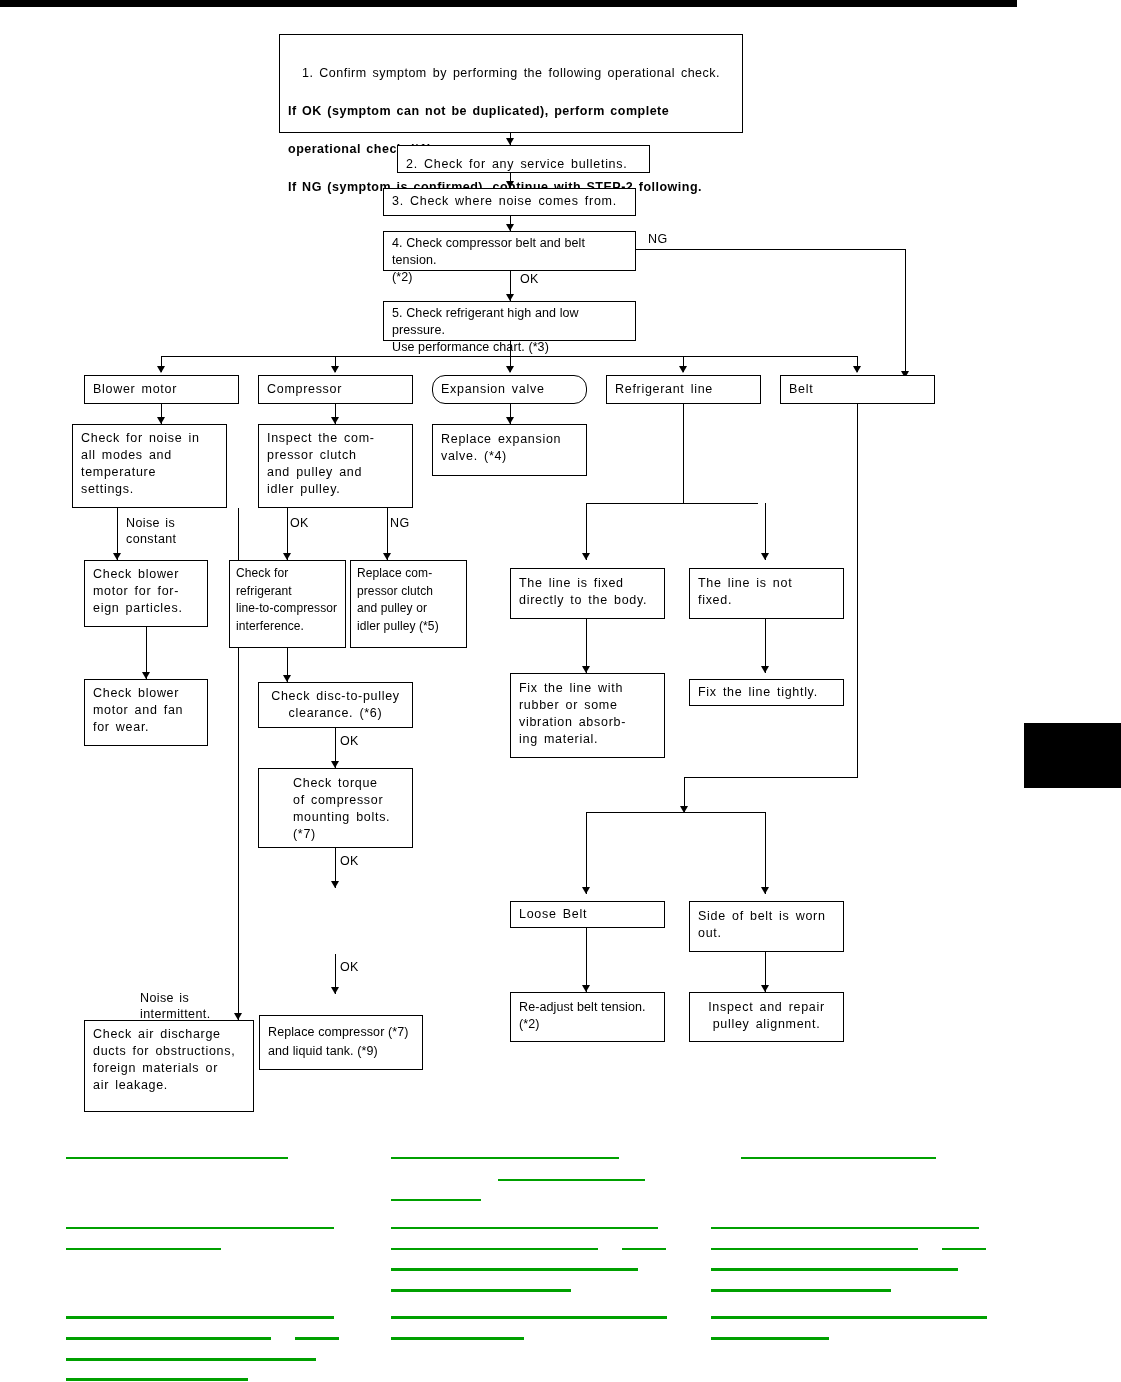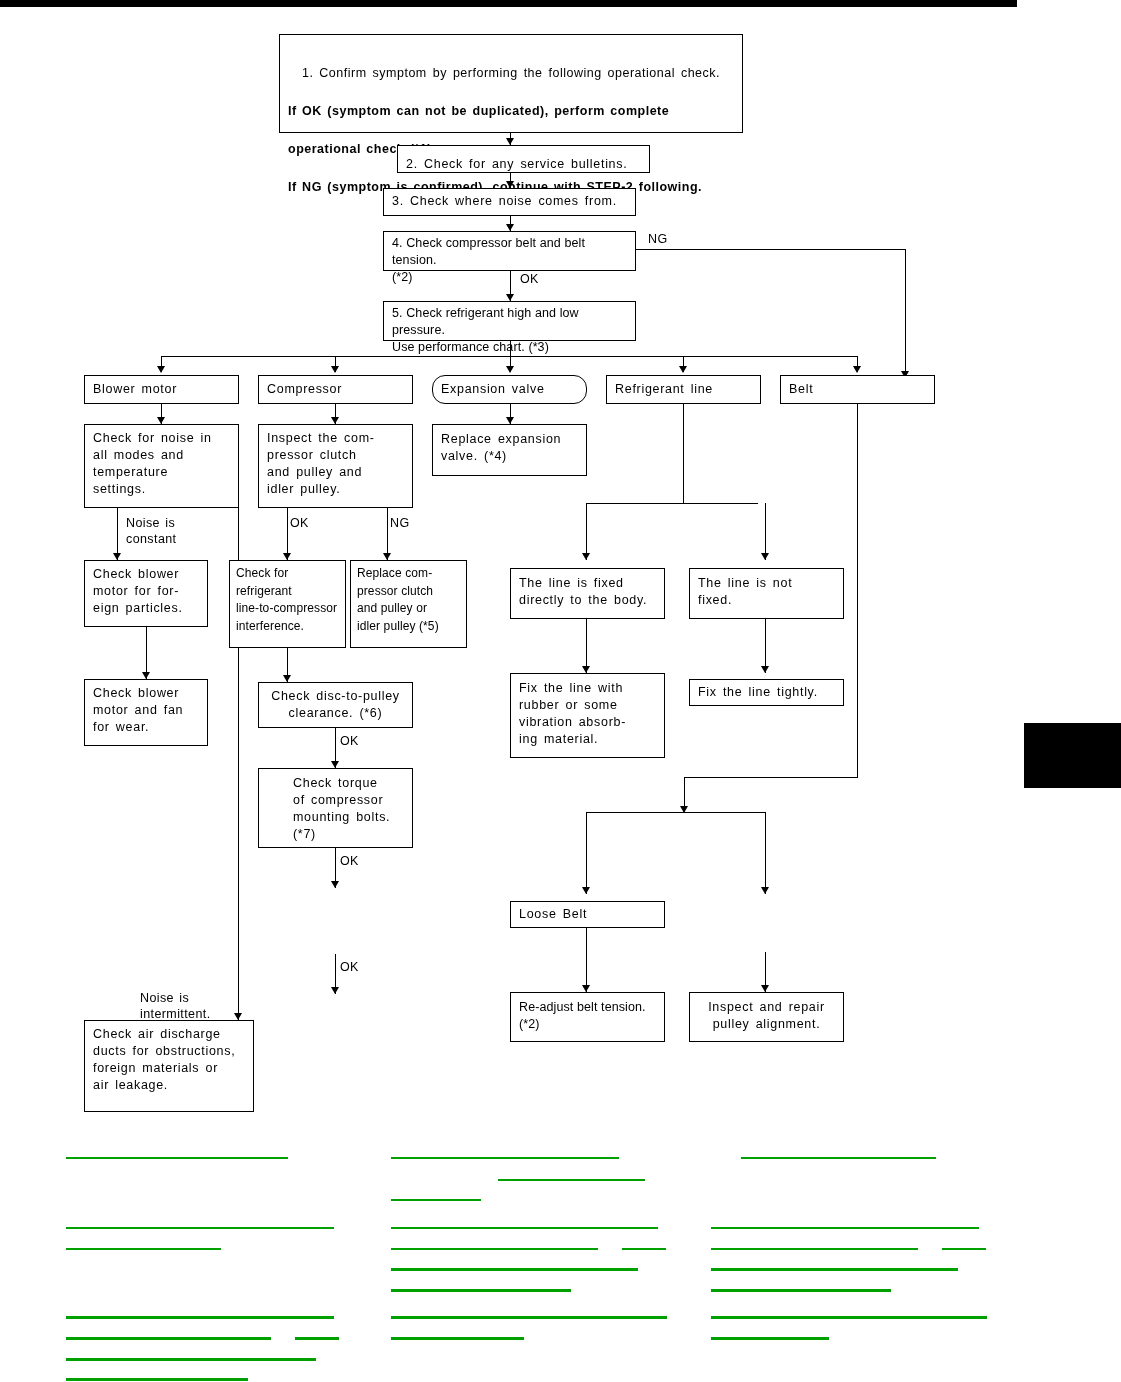--- a/index.html
+++ b/index.html
@@ -113,21 +113,21 @@
 
   <div class="box sp" style="left:84px;top:375px;width:155px;height:29px;padding-top:5px;">Blower motor</div>
   <div class="box sp" style="left:258px;top:375px;width:155px;height:29px;padding-top:5px;">Compressor</div>
   <div class="box sp" style="left:432px;top:375px;width:155px;height:29px;padding-top:5px;border-radius:13px;">Expansion valve</div>
   <div class="box sp" style="left:606px;top:375px;width:155px;height:29px;padding-top:5px;">Refrigerant line</div>
   <div class="box sp" style="left:780px;top:375px;width:155px;height:29px;padding-top:5px;">Belt</div>
 
   <div class="v" style="left:161px;top:404px;height:20px;"></div>
   <div class="arrow" style="left:157px;top:417px;"></div>
 
-  <div class="box sp" style="left:84px;top:424px;width:155px;height:84px;">Check for noise in
+  <div class="box sp" style="left:72px;top:424px;width:155px;height:84px;">Check for noise in
 all modes and
 temperature
 settings.</div>
 
   <div class="v" style="left:117px;top:508px;height:52px;"></div>
   <div class="lbl" style="left:126px;top:515px;">Noise is
 constant</div>
   <div class="arrow" style="left:113px;top:553px;"></div>
 
   <div class="box sp" style="left:84px;top:560px;width:124px;height:67px;">Check blower
@@ -194,20 +194,22 @@
 
   <div class="vthin" style="left:335px;top:848px;height:40px;"></div>
   <div class="lbl" style="left:340px;top:853px;">OK</div>
   <div class="arrow" style="left:331px;top:881px;"></div>
 
 
   <div class="vthin" style="left:335px;top:954px;height:40px;"></div>
   <div class="lbl" style="left:340px;top:959px;">OK</div>
   <div class="arrow" style="left:331px;top:987px;"></div>
 
+  <div class="box" style="left:259px;top:1015px;width:164px;height:55px;padding-top:7px;font-size:12.5px;line-height:19px;">Replace compressor (*7)
+and liquid tank. (*9)</div>
 
   <div class="v" style="left:510px;top:404px;height:20px;"></div>
   <div class="arrow" style="left:506px;top:417px;"></div>
 
   <div class="box sp" style="left:432px;top:424px;width:155px;height:52px;padding-top:6px;">Replace expansion
 valve. (*4)</div>
 
   <div class="vthin" style="left:683px;top:404px;height:100px;"></div>
   <div class="h" style="left:586px;top:503px;width:172px;"></div>
   <div class="vthin" style="left:586px;top:503px;height:57px;"></div>
@@ -240,20 +242,22 @@
   <div class="arrow" style="left:680px;top:806px;"></div>
 
   <div class="h" style="left:586px;top:812px;width:179px;"></div>
   <div class="vthin" style="left:586px;top:812px;height:82px;"></div>
   <div class="arrow" style="left:582px;top:887px;"></div>
   <div class="vthin" style="left:765px;top:812px;height:82px;"></div>
   <div class="arrow" style="left:761px;top:887px;"></div>
 
   <div class="box sp" style="left:510px;top:901px;width:155px;height:27px;padding-top:4px;">Loose Belt</div>
 
+  <div class="box sp" style="left:689px;top:901px;width:155px;height:51px;padding-top:6px;">Side of belt is worn
+out.</div>
 
   <div class="vthin" style="left:586px;top:928px;height:64px;"></div>
   <div class="arrow" style="left:582px;top:985px;"></div>
 
   <div class="vthin" style="left:765px;top:952px;height:40px;"></div>
   <div class="arrow" style="left:761px;top:985px;"></div>
 
   <div class="box" style="left:510px;top:992px;width:155px;height:50px;padding-top:6px;">Re-adjust belt tension.
 (*2)</div>
 

